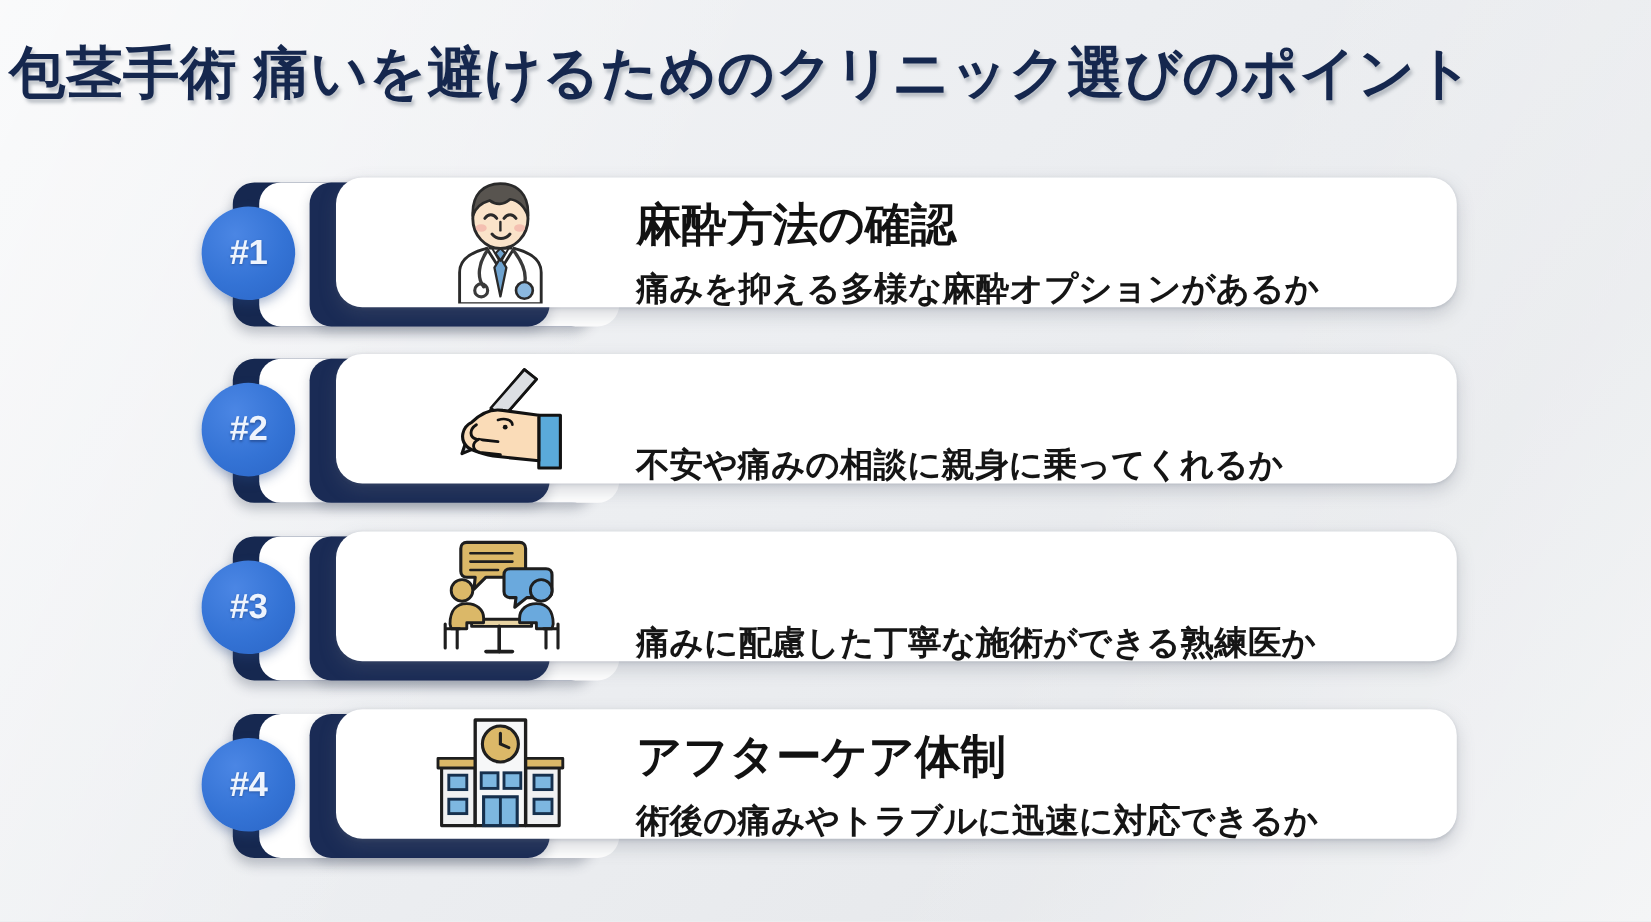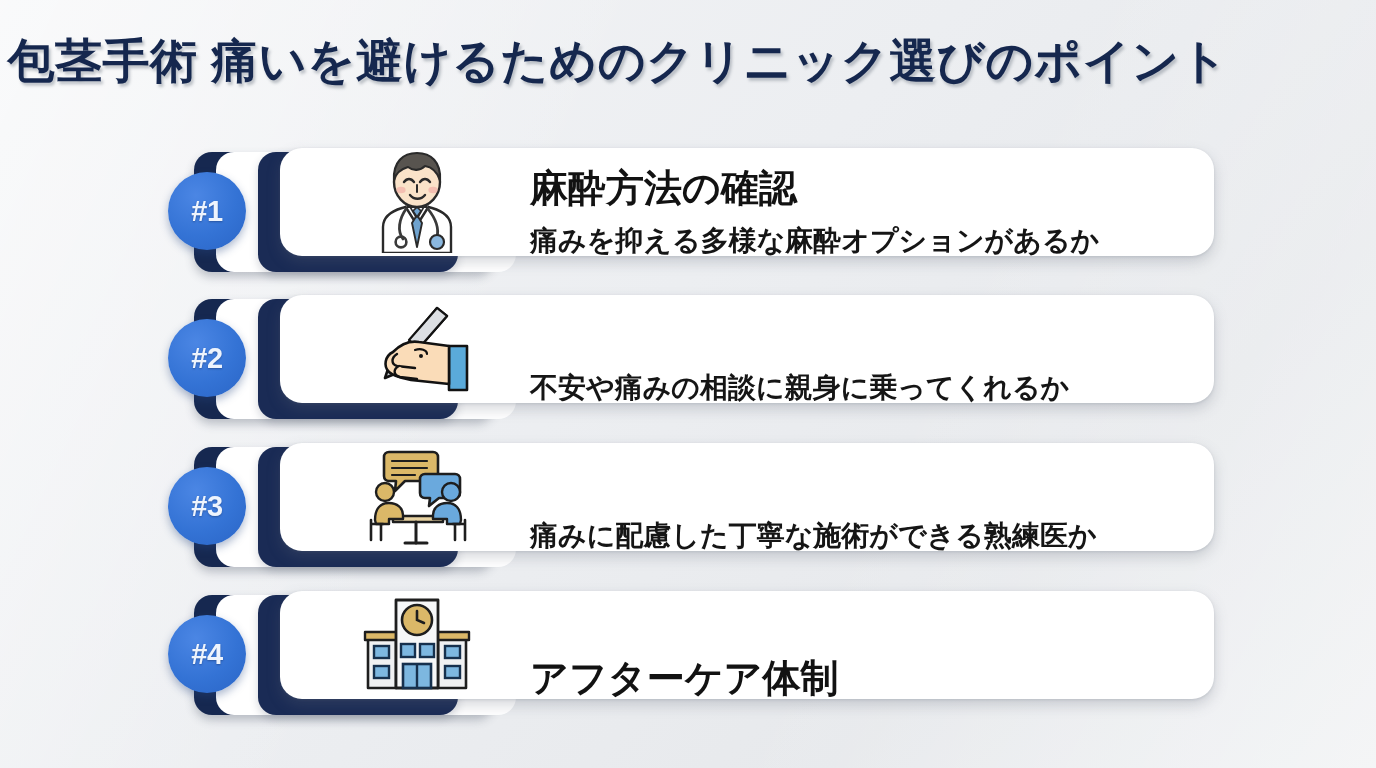--- a/index.html
+++ b/index.html
@@ -327,20 +327,21 @@
           <path d="M55 72 L55 96" stroke="#16304d" stroke-width="2.4"></path>
 
           <rect x="12" y="54" width="15" height="12" fill="#7db7e0" stroke="#16304d" stroke-width="2.4"></rect>
           <rect x="12" y="74" width="15" height="12" fill="#7db7e0" stroke="#16304d" stroke-width="2.4"></rect>
           <rect x="83" y="54" width="15" height="12" fill="#7db7e0" stroke="#16304d" stroke-width="2.4"></rect>
           <rect x="83" y="74" width="15" height="12" fill="#7db7e0" stroke="#16304d" stroke-width="2.4"></rect>
         </svg>
       </div>
       <div class="texts">
         <div class="card-title">アフターケア体制</div>
+        <div class="card-sub">術後の痛みやトラブルに迅速に対応できるか</div>
       </div>
     </div>
 
     <div class="badge">
       <span class="badge-label">#4</span>
     </div>
   </div>
 
 </div>
 

